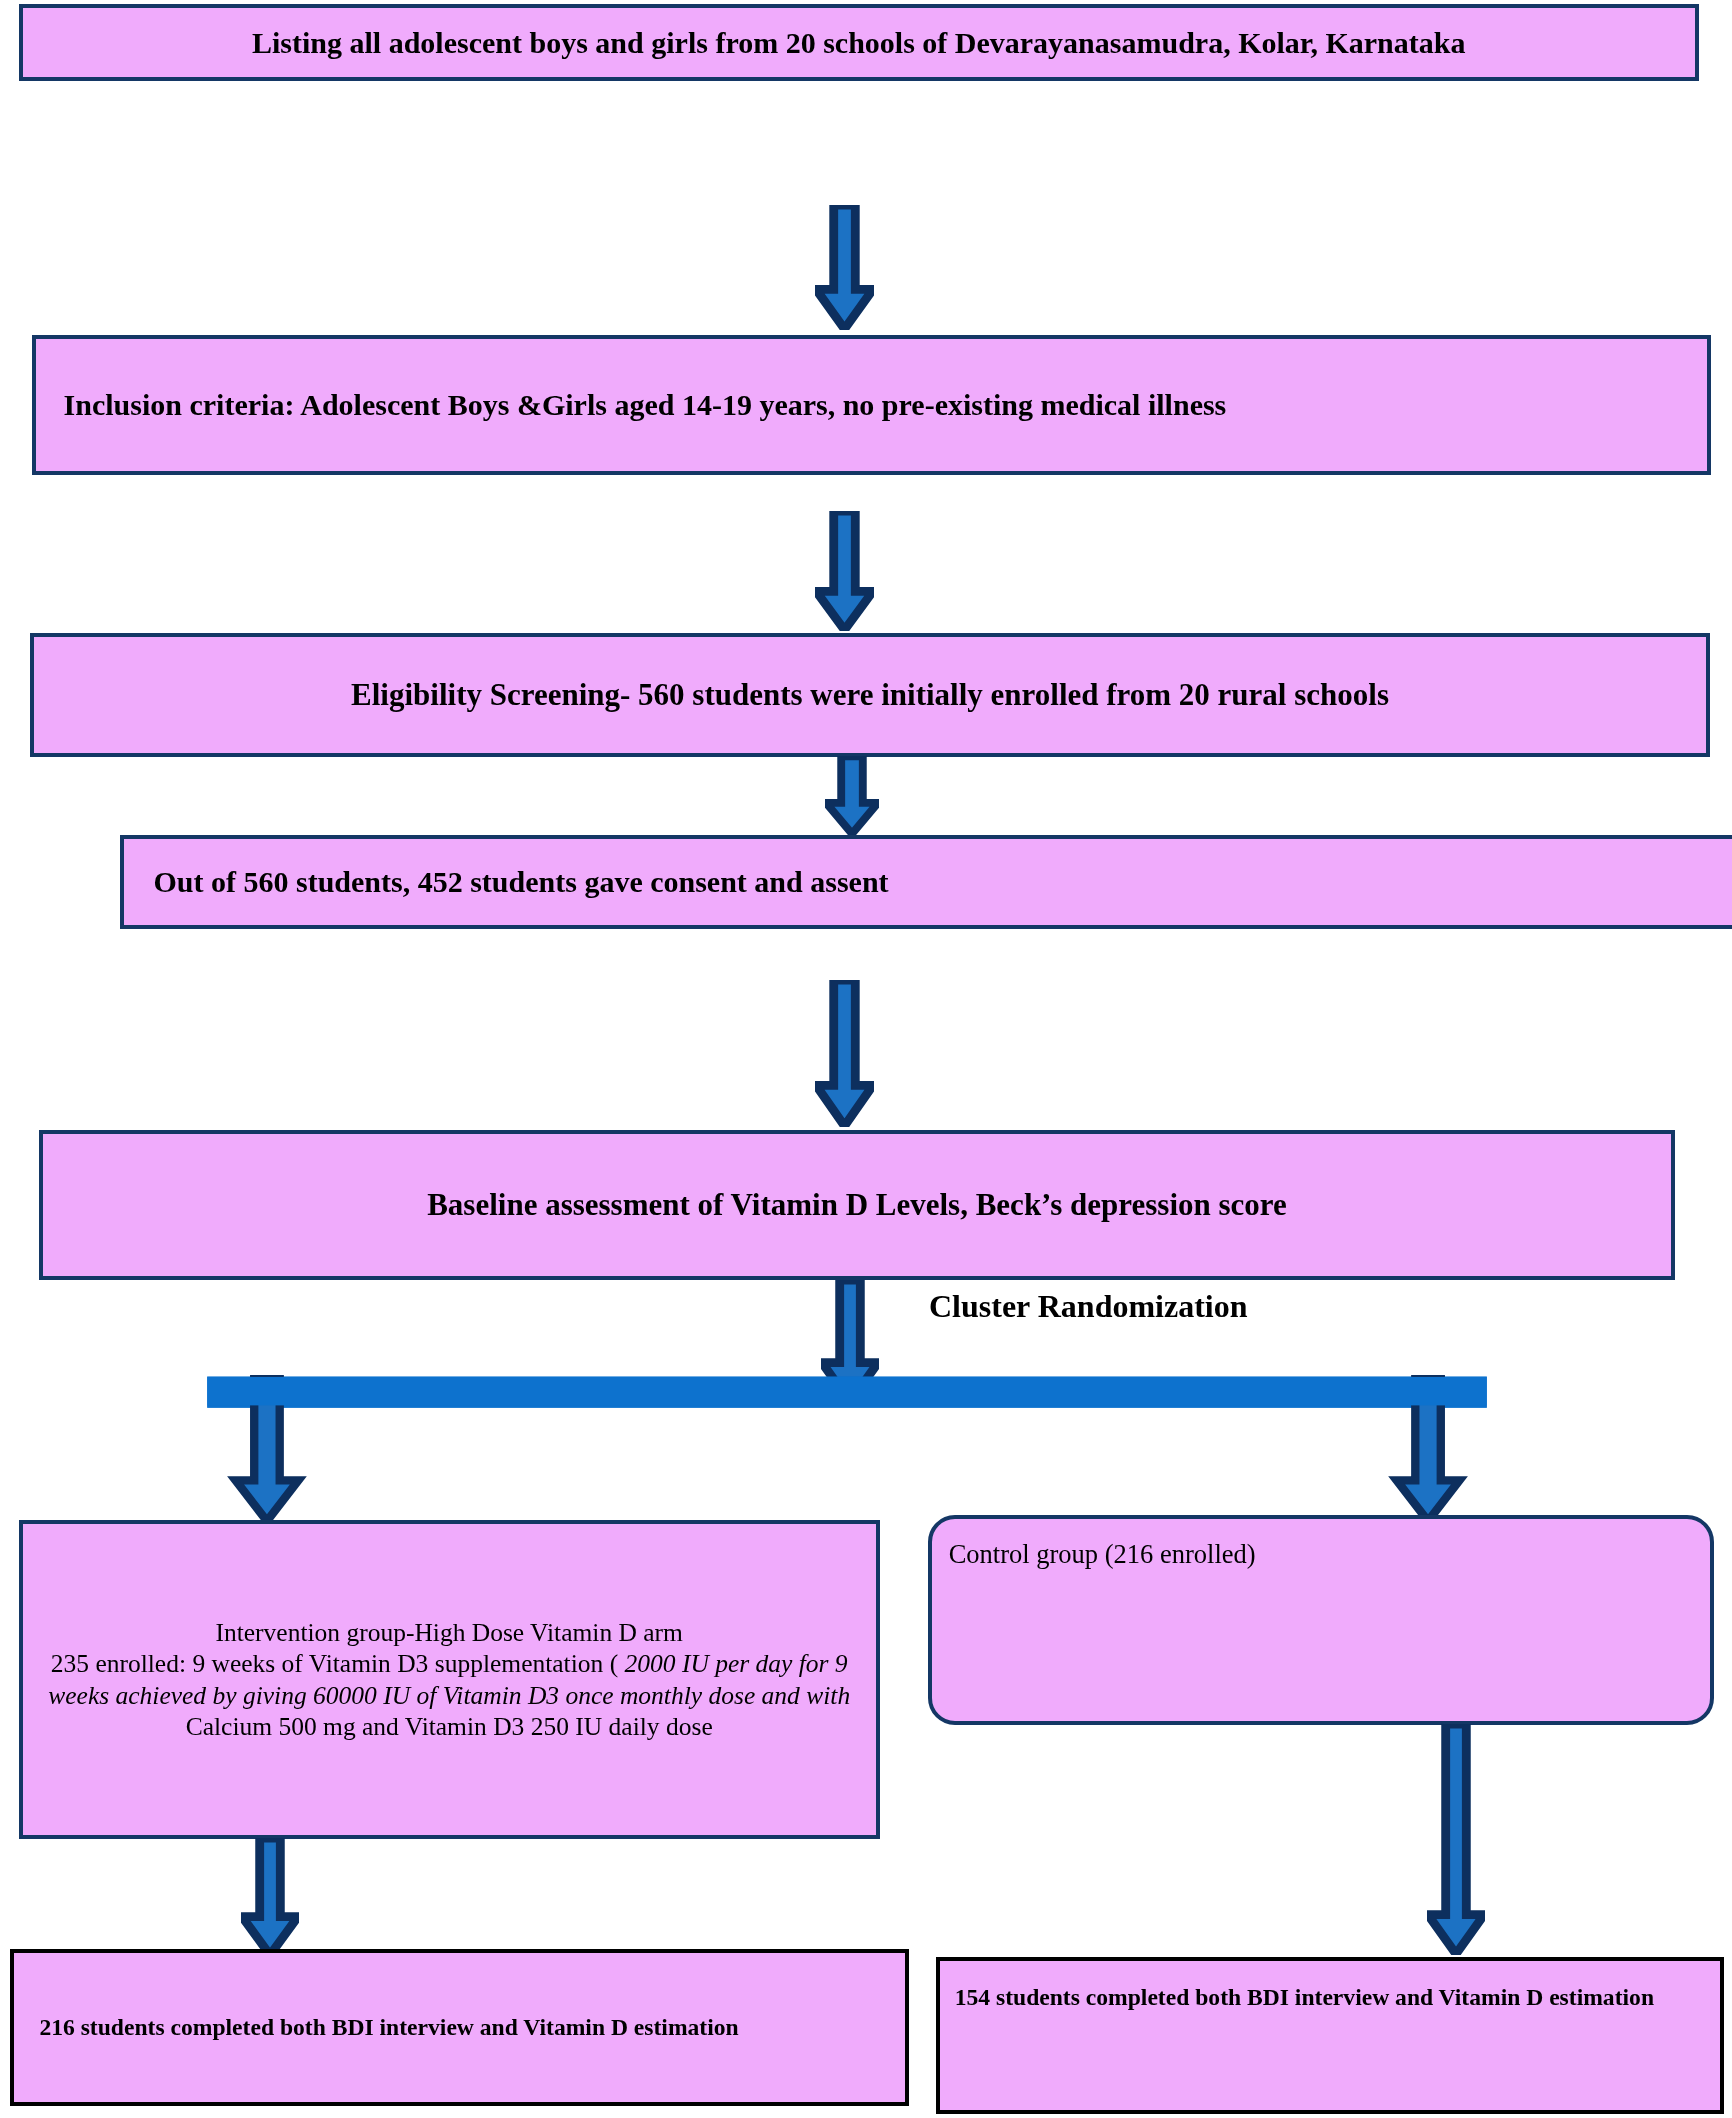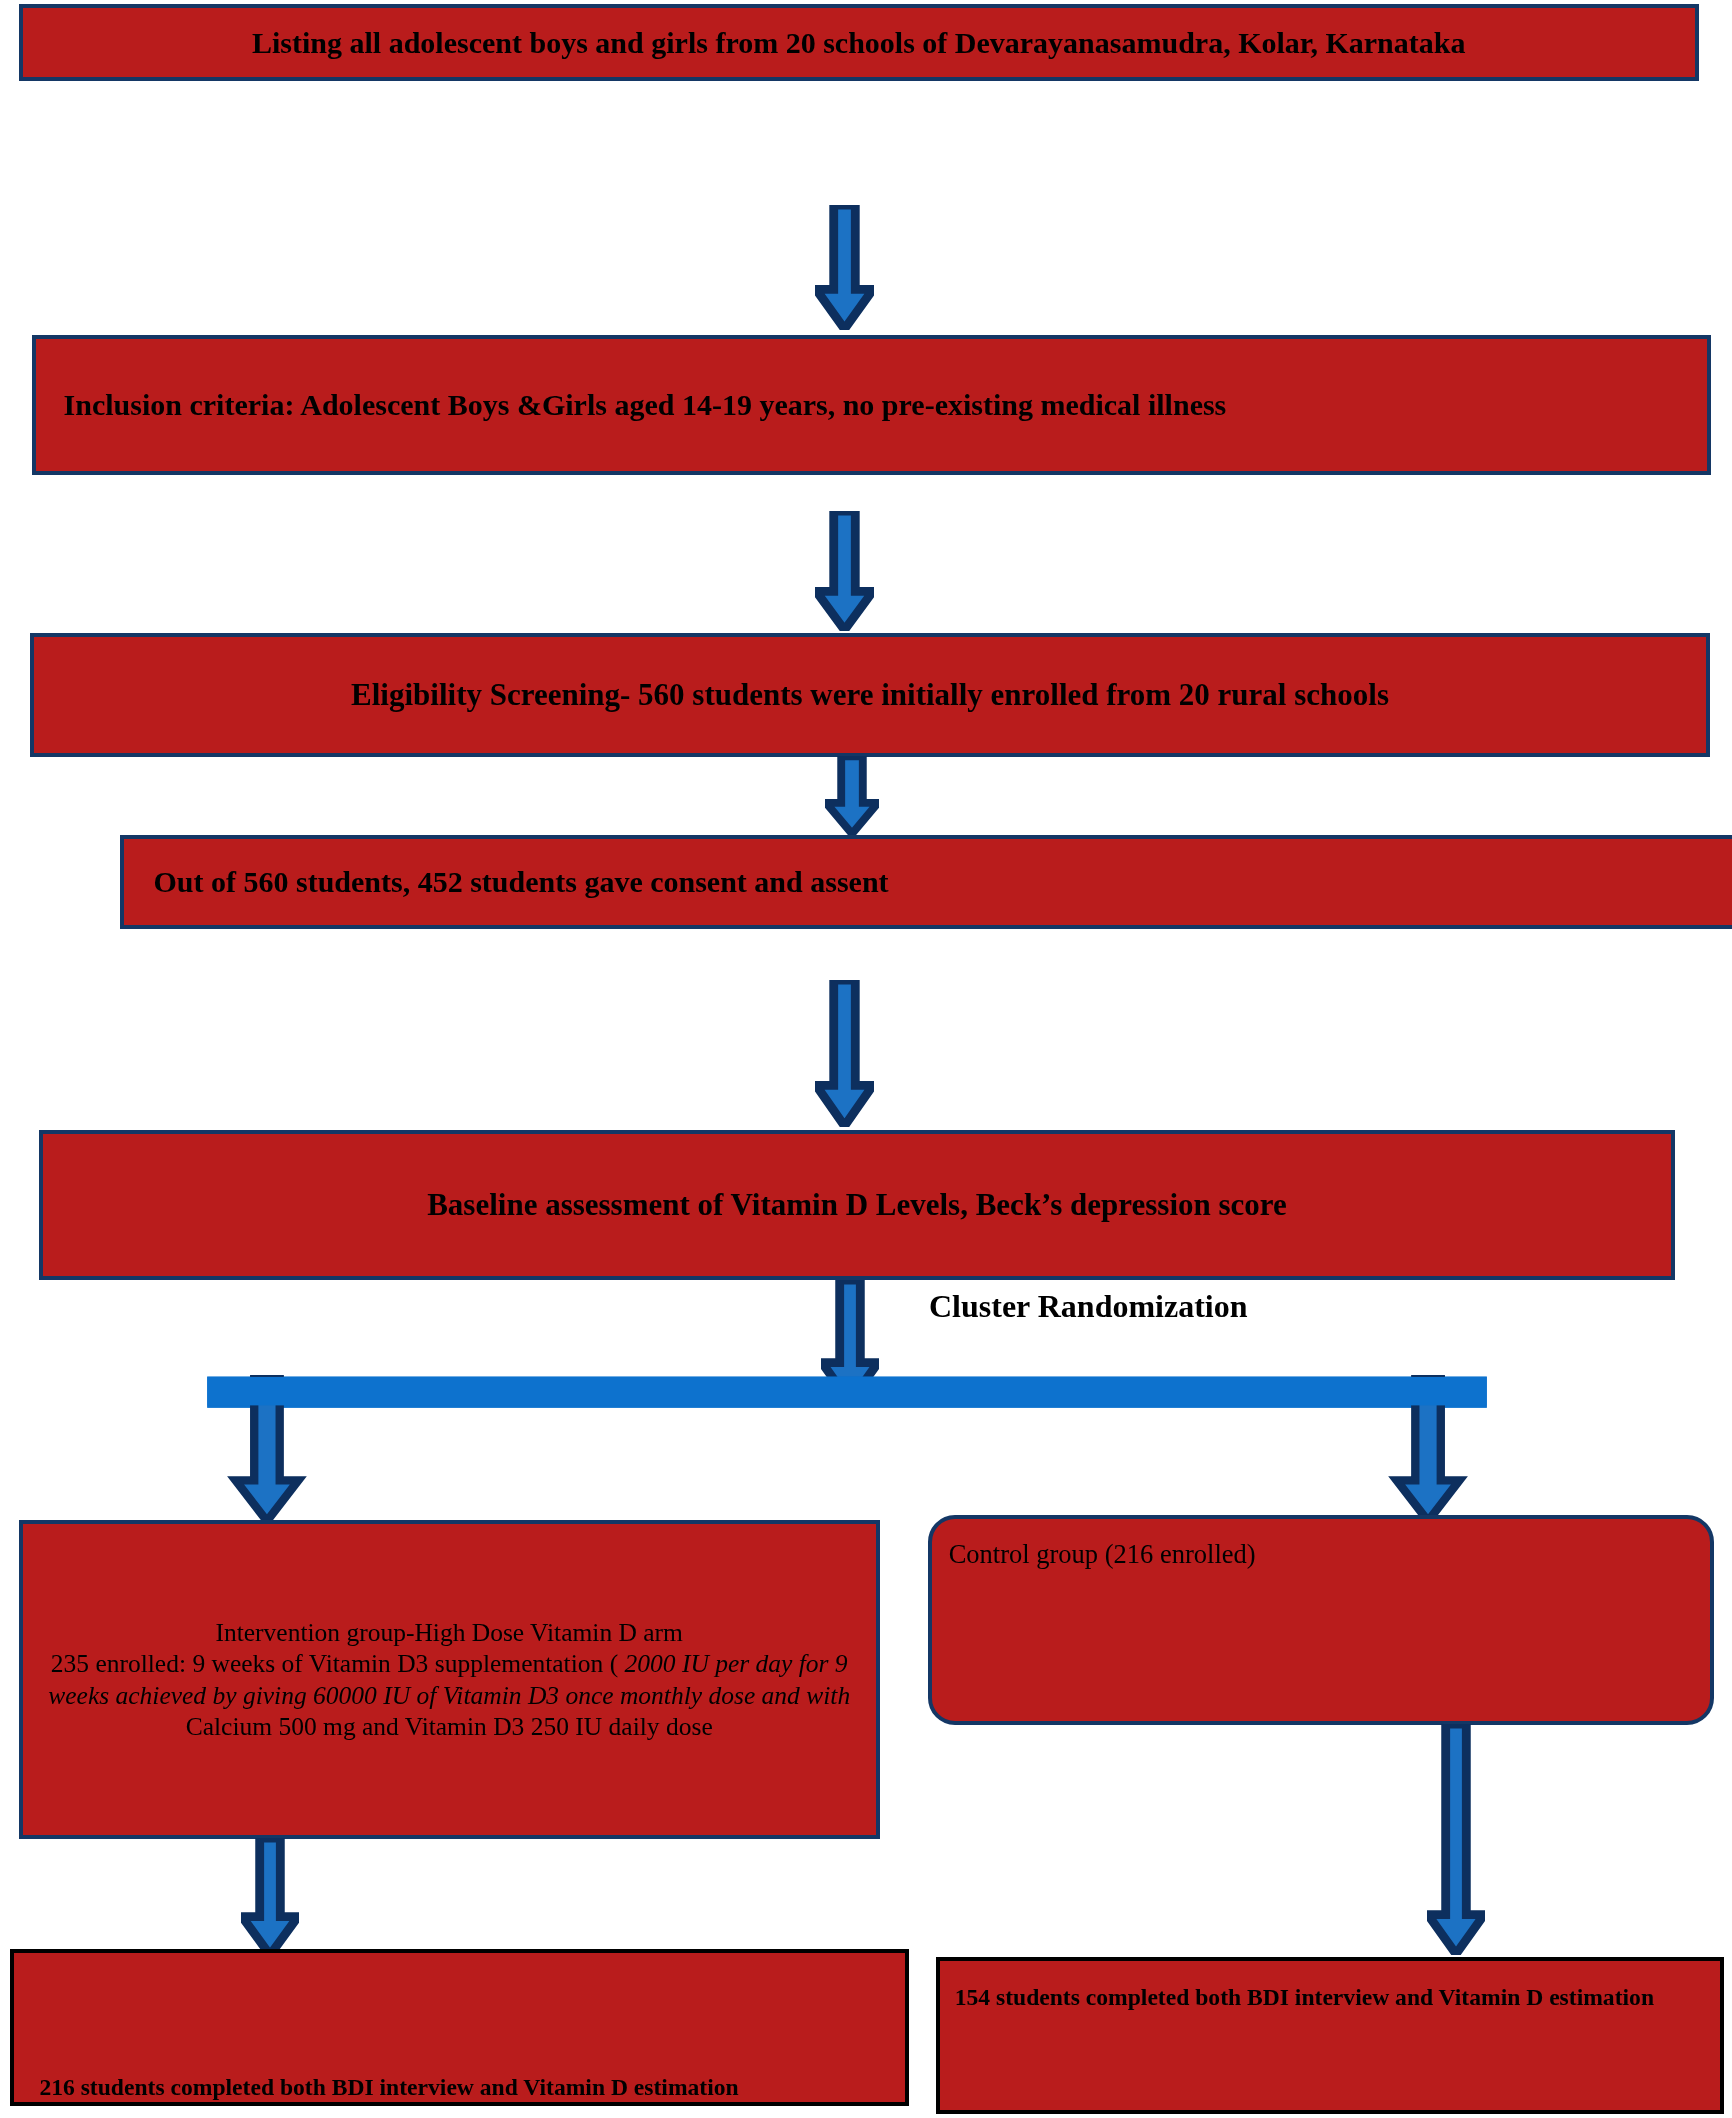--- a/index.html
+++ b/index.html
@@ -13,27 +13,27 @@
     width:1733px;
     height:2119px;
     background:#ffffff;
     overflow:hidden;
   }
 
   
   .fbox{
     position:absolute;
     box-sizing:border-box;
-    background:#b91c1c;
+    background:#f0abfc;
     border:4.9px solid #143765;
     display:flex;
     align-items:center;
     justify-content:center;
   }
-  .fbox.black{ border-color:#000000;align-items:flex-end; }
+  .fbox.black{ border-color:#000000; }
   .fbox .inner{
     width:100%;
     padding:0 13.8px;
     box-sizing:border-box;
   }
   .txt{
     margin:0;
     line-height:1.22;
   }
   .bold   { font-weight:bold; }

